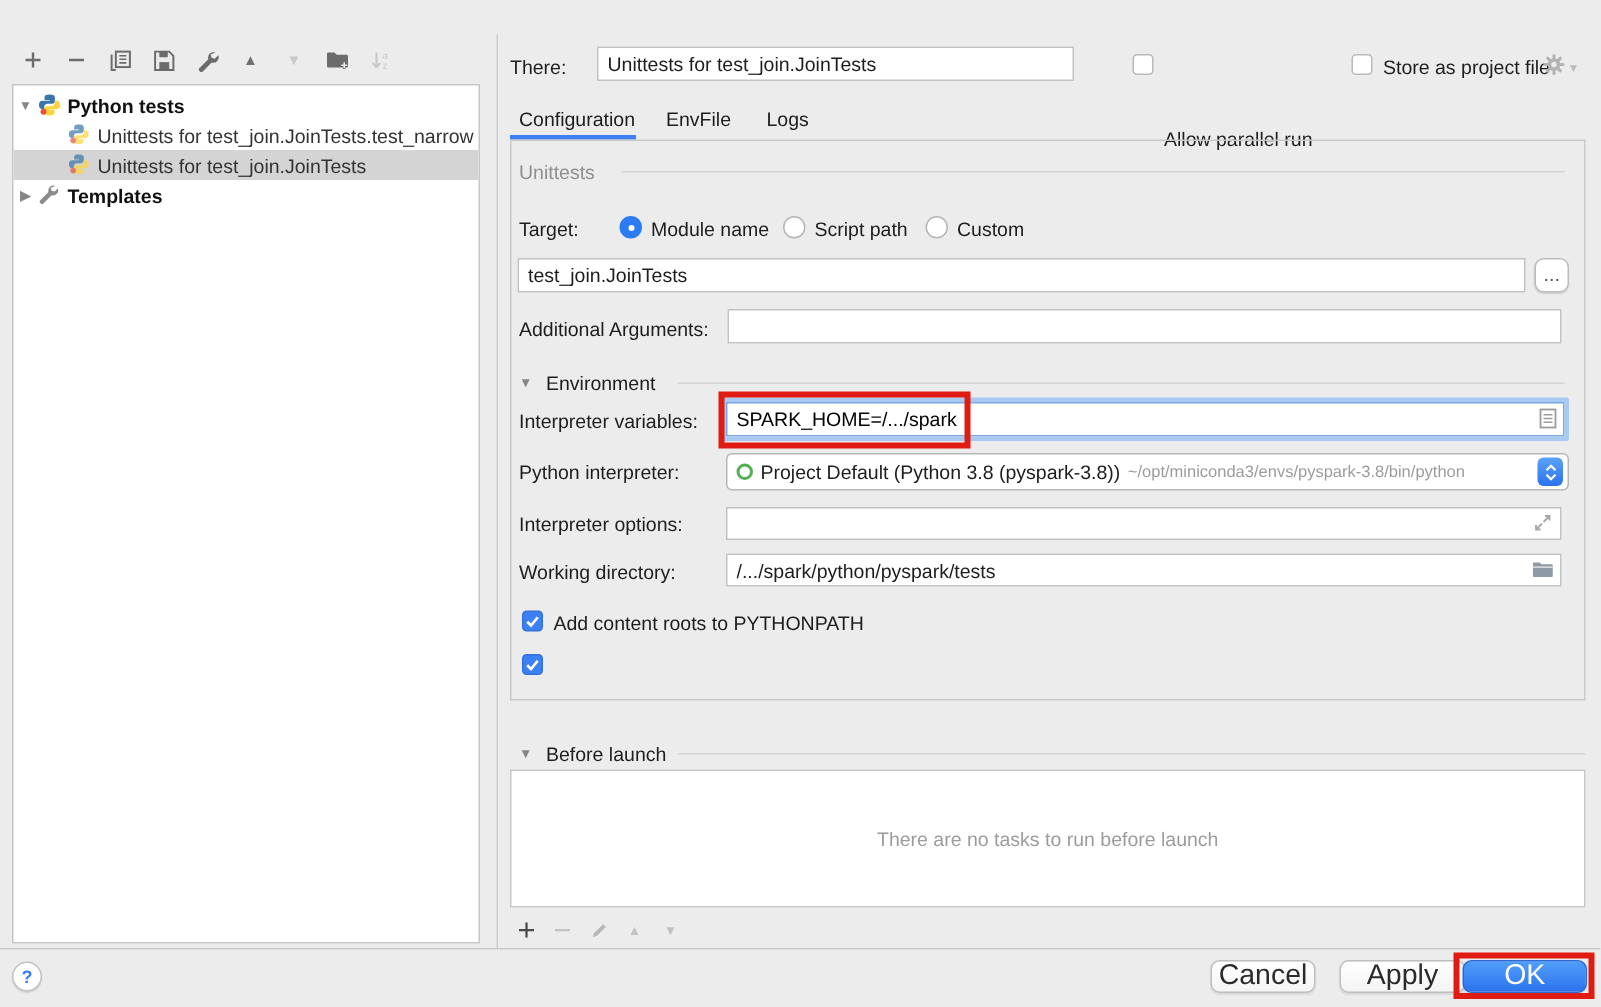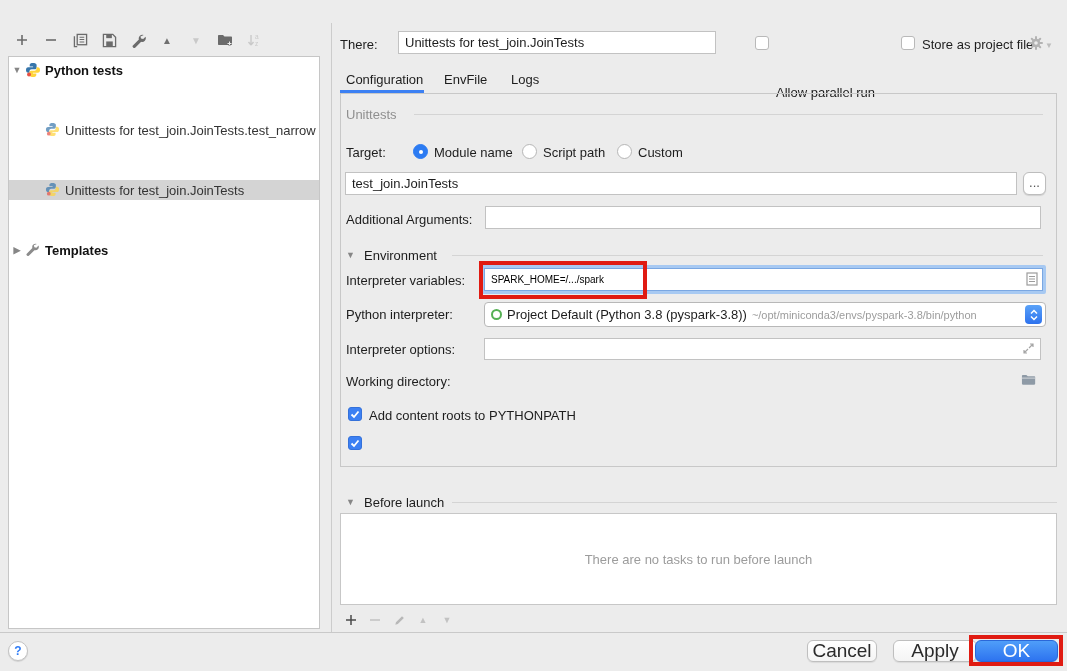--- a/index.html
+++ b/index.html
@@ -18,21 +18,21 @@
 
   
   .lt-toolbar { position:absolute; left:14px; top:31px; display:flex; gap:13px; align-items:center; height:18px; }
   .lt-toolbar .tbi { width:16px; height:16px; display:flex; align-items:center; justify-content:center; }
   .tri-up-on  { color:#6f6f6f; font-size:10px; }
   .tri-dn-off { color:#c9c9c9; font-size:10px; }
 
   
   .tree-panel { position:absolute; left:8px; top:56px; width:312px; height:573px;
     background:#ffffff; border:1px solid #c6c6c6; overflow:hidden; }
-  .trow { display:flex; align-items:center; height:20px; white-space:nowrap; overflow:hidden;margin-top:40px; }
+  .trow { display:flex; align-items:center; height:20px; white-space:nowrap; overflow:hidden; }
   .trow .arrow { width:16px; text-align:center; font-size:9px; color:#868686; flex:0 0 16px; }
   .trow .ticon { width:16px; height:16px; margin-right:4px; flex:0 0 16px; }
   .trow.bold { font-weight:bold; color:#111; }
   .trow.child { padding-left:36px; color:#333; }
   .trow.selected { background:#d4d4d4; }
   .trow:first-child { margin-top:3px; }
 
   .splitter { position:absolute; left:331px; top:23px; width:1px; height:609px; background:#cccccc; }
 
   
@@ -50,21 +50,21 @@
   
   .tab { position:absolute; color:#1d1d1d; cursor:default; }
   .tab-underline { position:absolute; left:340px; top:90px; width:84px; height:3px; background:#3c80f3; }
 
   .config-panel { position:absolute; left:340px; top:93px; width:717px; height:374px; border:1px solid #c8c8c8; }
 
   
   .focus-wrap { position:absolute; left:481px; top:265px; width:565px; height:29px;
     border:3px solid #a7c9f2; border-radius:2px; background:#fff; }
   .focus-wrap input { position:absolute; left:0; top:0; width:100%; height:100%; border:1px solid #7aa7e2;
-    padding:0 6px; font-size:10px; font-family:"Liberation Sans",sans-serif; outline:none; }
+    padding:0 6px; font-size:13px; font-family:"Liberation Sans",sans-serif; outline:none; }
 
   .combo { position:absolute; left:484px; top:302px; width:562px; height:25px; background:#fff;
     border:1px solid #b8b8b8; border-radius:4px; display:flex; align-items:center; padding-left:6px; }
   .combo .ring { width:11px; height:11px; border:2px solid #55b054; border-radius:50%; margin-right:5px; flex:0 0 11px; }
   .combo .main { white-space:nowrap; }
   .combo .path { color:#9c9c9c; font-size:11px; margin-left:5px; white-space:nowrap; overflow:hidden; flex:1; }
   .combo .stepper { position:absolute; right:3px; top:2px; width:17px; height:19px; border-radius:4px;
     background:linear-gradient(#5aa2f8,#2d72ee); display:flex; align-items:center; justify-content:center; }
 
   .field-icon { position:absolute; pointer-events:auto; }
@@ -266,20 +266,21 @@
 
   <div class="lbl" style="left:346px; top:342px;">Interpreter options:</div>
   <input class="field" style="left: 484px; top: 338px; width: 557px; height: 22px;" value="">
   <span class="field-icon" style="left:1022px; top:342px;">
     <svg width="13" height="13" viewBox="0 0 13 13">
         <path d="M8 2h3v3M11 2 7 6M5 11H2V8M2 11l4-4" stroke="#a5a5a5" stroke-width="1.2" fill="none"></path>
       </svg>
   </span>
 
   <div class="lbl" style="left:346px; top:374px;">Working directory:</div>
+  <input class="field" style="left: 484px; top: 369px; width: 557px; height: 22px;" value="/.../spark/python/pyspark/tests">
   <span class="field-icon" style="left:1021px; top:373px;">
     <svg width="15" height="13" viewBox="0 0 16 13">
         <path d="M1 2.6c0-.5.4-.9.9-.9h3.8L7.2 3h7c.5 0 .9.4.9.9v7.2c0 .5-.4.9-.9.9H1.9c-.5 0-.9-.4-.9-.9z" fill="#8e9aa6"></path>
         <path d="M1 5h14" stroke="#ececec" stroke-width=".8"></path>
       </svg>
   </span>
 
   <span class="chk on" style="left:348px; top:407px;">
     <svg width="10" height="9" viewBox="0 0 10 9">
         <path d="M1.5 4.5 4 7 8.5 1.5" stroke="#fff" stroke-width="1.8" fill="none"></path>

